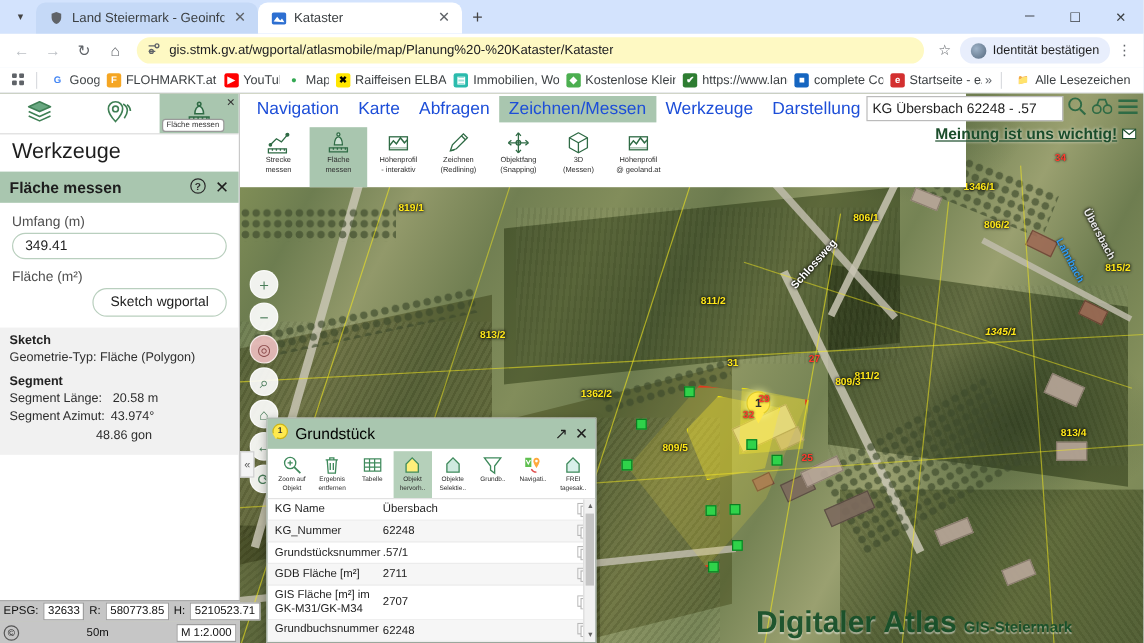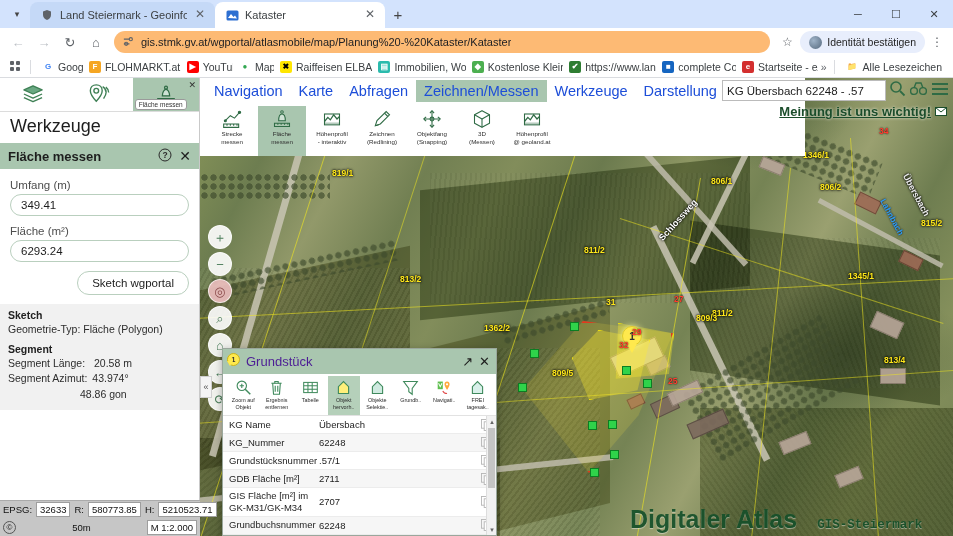--- a/index.html
+++ b/index.html
@@ -35,21 +35,21 @@
   .newtab { width: 26px; height: 26px; text-align: center; font-size: 15px; color: #444; line-height: 25px; }
   .winctl { position: absolute; right: 0; top: 0; display: flex; height: 28px; }
   .winctl div { width: 38px; height: 28px; display: flex; align-items: center; justify-content: center; color: #3c4043; font-size: 11px; }
 
   .browser-urlbar {
     height: 28px; background: #fff; display: flex; align-items: center; gap: 2px; padding: 0 6px;
   }
   .nav-ico { width: 24px; height: 24px; display: flex; align-items: center; justify-content: center; color: #5f6368; font-size: 13px; }
   .nav-ico.dim { color: #bdc1c6; }
   .omnibox {
-    flex: 1; height: 22px; background: #fdba74; border-radius: 11px;
+    flex: 1; height: 22px; background: #fef9c3; border-radius: 11px;
     display: flex; align-items: center; padding: 0 8px; gap: 6px; margin: 0 4px;
   }
   .omnibox .url { font-size: 11px; color: #202124; white-space: nowrap; overflow: hidden; }
   .star { width: 22px; height: 22px; display:flex; align-items:center; justify-content:center; color:#5f6368; font-size:12px;}
   .identity {
     display: flex; align-items: center; gap: 5px; height: 22px; padding: 0 9px;
     background: #e8eefc; border-radius: 11px; font-size: 10.5px; color: #1f1f1f; white-space: nowrap;
   }
   .identity .av { width: 13px; height: 13px; border-radius: 50%; background: radial-gradient(circle at 35% 35%, #9fb3c8, #54687d); }
   .kebab { width: 20px; text-align: center; color: #5f6368; font-size: 12px; letter-spacing: 0; }
@@ -133,21 +133,21 @@
   .map-pin .tip {
     width: 0; height: 0; margin: -2px auto 0; border-left: 5px solid transparent;
     border-right: 5px solid transparent; border-top: 9px solid #ffe94d;
   }
 
   .watermark {
     position: absolute; left: 630px; bottom: 2px;
     font-size: 25px; font-weight: bold; color: #16502a; opacity: .92;
     text-shadow: 0 1px 1px rgba(255,255,255,.5); white-space: nowrap;
   }
-  .watermark .sub { font-size: 12.5px; margin-left: 20px; font-family: Liberation Mono, monospace; }
+  .watermark .sub { font-size: 12.5px; margin-left: 6px; }
 
   
   .mapnav { position: absolute; left: 208px; top: 147px; width: 24px; display: flex; flex-direction: column; gap: 3px; }
   .mapnav button {
     width: 24px; height: 24px; border-radius: 50%; border: 1px solid rgba(255,255,255,.7);
     background: rgba(255,255,255,.9); color: #4a7c59; font-size: 13px; line-height: 1;
     display: flex; align-items: center; justify-content: center; cursor: pointer; padding: 0;
   }
   .mapnav button.rose { background: rgba(236,190,190,.92); color: #8a4a4a; }
   .collapse-handle {
@@ -242,21 +242,21 @@
   }
   .popup-pin { width: 13px; height: 17px; position: relative; flex: 0 0 13px; }
   .popup-pin .b {
     width: 13px; height: 13px; border-radius: 50%; background: #ffe94d; border: 1px solid #ccb418;
     font-size: 7px; display: flex; align-items: center; justify-content: center; color: #333; font-weight: bold;
   }
   .popup-pin .t {
     width: 0; height: 0; margin: -1px auto 0; border-left: 3px solid transparent;
     border-right: 3px solid transparent; border-top: 5px solid #ffe94d;
   }
-  .popup-title { font-size: 13px; color: #4c1d95; flex: 1; }
+  .popup-title { font-size: 13px; color: #000000; flex: 1; }
   .popup-head .pa { font-size: 13px; color: #1d1d1d; cursor: pointer; }
   .popup-tools {
     display: flex; height: 42px; padding: 2px 2px 0 4px; gap: 1px;
     border-bottom: 1px solid #e2e2e2; flex: 0 0 auto;
   }
   .ptool { width: 37px; display: flex; flex-direction: column; align-items: center; padding-top: 2px; cursor: pointer; }
   .ptool.active { background: #b5d0ba; }
   .ptool .pi { height: 19px; display: flex; align-items: center; justify-content: center; }
   .ptool .pl { font-size: 5.4px; color: #2a2a2a; text-align: center; line-height: 1.35; white-space: pre-line; }
   .popup-rows { flex: 1; overflow: hidden; position: relative; }
@@ -496,21 +496,21 @@
       <div id="map-label-layer">
           <div class="lbl" style="left: 711px; top: 98px;">806/1</div>
           <div class="lbl" style="left: 584px; top: 167px;">811/2</div>
           <div class="lbl" style="left: 400px; top: 196px;">813/2</div>
           <div class="lbl" style="left: 332px; top: 90px;">819/1</div>
           <div class="lbl" style="left: 820px; top: 104px;">806/2</div>
           <div class="lbl" style="left: 712px; top: 230px;">811/2</div>
           <div class="lbl" style="left: 921px; top: 140px;">815/2</div>
           <div class="lbl" style="left: 484px; top: 245px;">1362/2</div>
           <div class="lbl" style="left: 552px; top: 290px;">809/5</div>
-          <div class="lbl" style="left: 848px; top: 193px;">1345/1</div>
+          <div class="lbl" style="left: 821px; top: 193px; font-style: italic;">1345/1</div>
           <div class="lbl" style="left: 696px; top: 235px;">809/3</div>
           <div class="lbl" style="left: 803px; top: 72px;">1346/1</div>
           <div class="lbl" style="left: 884px; top: 277px;">813/4</div>
           <div class="lbl" style="left: 606px; top: 219px;">31</div>
           <div class="lbl red" style="left: 632px; top: 249px;">29</div>
           <div class="lbl red" style="left: 668px; top: 298px;">25</div>
           <div class="lbl red" style="left: 674px; top: 216px;">27</div>
           <div class="lbl red" style="left: 619px; top: 262px;">32</div>
           <div class="lbl red" style="left: 879px; top: 48px;">34</div>
           <div class="lbl" style="left: 893px; top: 112px; color: rgb(233, 233, 233); transform: rotate(62deg); font-size: 9px;">Übersbach</div>
@@ -737,23 +737,20 @@
       </span>
     </div>
 
     <div class="panel-body">
       <div class="fld-label">Umfang (m)</div>
       <div class="fld">
         <span>349.41</span>
       </div>
 
       <div class="fld-label">Fläche (m²)</div>
-      <div class="fld">
-        <span>6293.24</span>
-      </div>
 
       <div class="btn-row">
         <button class="btn-pill">Sketch wgportal</button>
       </div>
     </div>
 
     <div class="sketch-block">
       <div class="sk-h">Sketch</div>
       <div class="sk-r">
         <span>Geometrie-Typ:</span>

